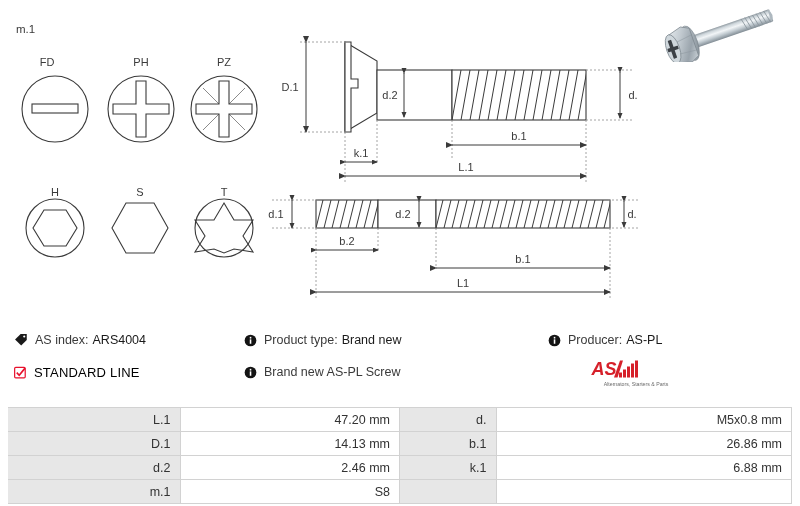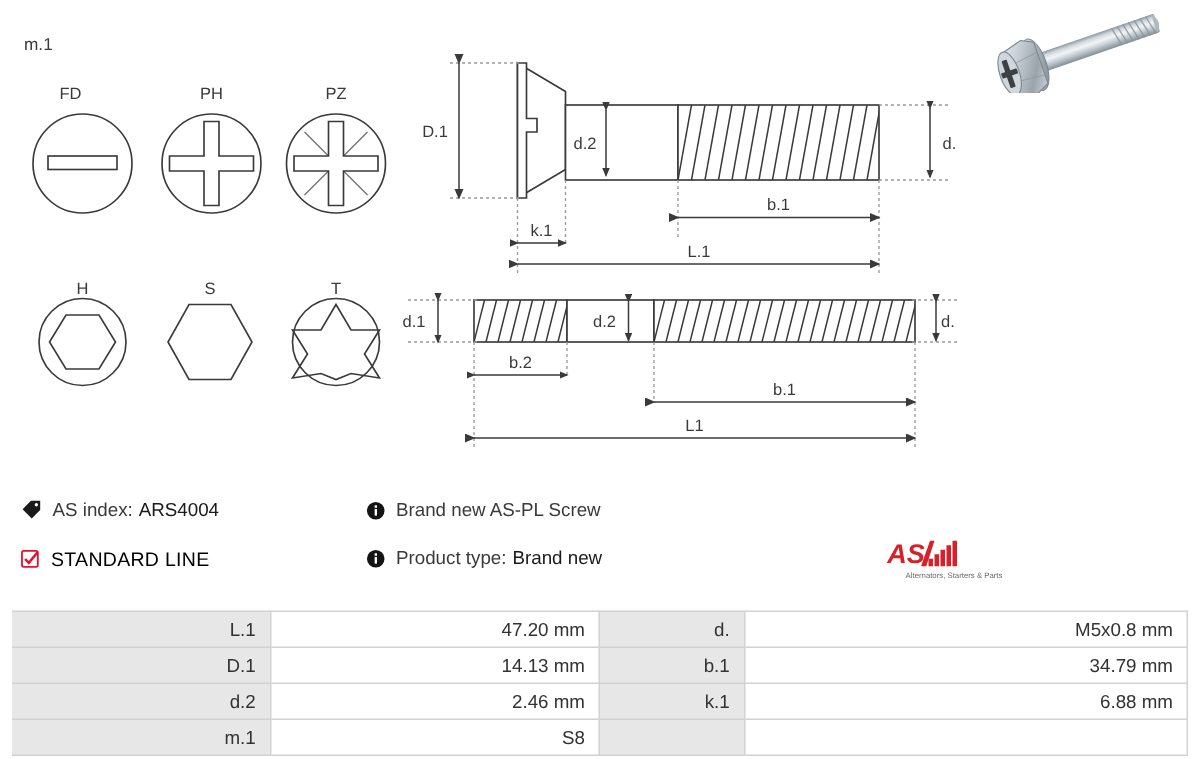--- a/index.html
+++ b/index.html
@@ -408,36 +408,47 @@
 
   <div class="info-col" id="info-col-mid">
     <div class="info-line">
       <span class="ic">
         <svg width="13" height="13" viewBox="0 0 16 16">
           <circle cx="8" cy="8" r="7.2" fill="#141414"></circle>
           <rect x="7.1" y="6.6" width="1.9" height="5.4" fill="#ffffff"></rect>
           <rect x="7.1" y="3.5" width="1.9" height="2.1" fill="#ffffff"></rect>
         </svg>
       </span>
-      <span class="label">Brand new AS-PL Screw</span>
+      <span class="label">Product type:</span>
+      <span class="value">Brand new</span>
     </div>
     <div class="info-line">
       <span class="ic">
         <svg width="13" height="13" viewBox="0 0 16 16">
           <circle cx="8" cy="8" r="7.2" fill="#141414"></circle>
           <rect x="7.1" y="6.6" width="1.9" height="5.4" fill="#ffffff"></rect>
           <rect x="7.1" y="3.5" width="1.9" height="2.1" fill="#ffffff"></rect>
         </svg>
       </span>
-      <span class="label">Product type:</span>
-      <span class="value">Brand new</span>
+      <span class="label">Brand new AS-PL Screw</span>
     </div>
   </div>
 
   <div class="info-col" id="info-col-right">
+    <div class="info-line">
+      <span class="ic">
+        <svg width="13" height="13" viewBox="0 0 16 16">
+          <circle cx="8" cy="8" r="7.2" fill="#141414"></circle>
+          <rect x="7.1" y="6.6" width="1.9" height="5.4" fill="#ffffff"></rect>
+          <rect x="7.1" y="3.5" width="1.9" height="2.1" fill="#ffffff"></rect>
+        </svg>
+      </span>
+      <span class="label">Producer:</span>
+      <span class="value">AS-PL</span>
+    </div>
 
     <svg id="brand-logo" viewBox="0 0 104 30">
       <g>
         <text x="20" y="17" font-family="&quot;Liberation Sans&quot;, sans-serif" font-size="18" font-weight="bold" font-style="italic" fill="#d6202a" text-anchor="middle">AS</text>
 
         <g fill="#d6202a">
           <rect x="35" y="14.5" width="3.0" height="5"></rect>
           <rect x="39" y="11.5" width="3.0" height="8"></rect>
           <rect x="43" y="8.5" width="3.0" height="11"></rect>
           <rect x="47" y="5.5" width="3.0" height="14"></rect>
@@ -475,21 +486,21 @@
   </table>
 
   <table class="spec-table right">
     <tbody>
       <tr>
         <td class="k">d.</td>
         <td class="v">M5x0.8 mm</td>
       </tr>
       <tr>
         <td class="k">b.1</td>
-        <td class="v">34.79 mm</td>
+        <td class="v">26.86 mm</td>
       </tr>
       <tr>
         <td class="k">k.1</td>
         <td class="v">6.88 mm</td>
       </tr>
       <tr class="blank">
         <td class="k"></td>
         <td class="v"></td>
       </tr>
     </tbody>

